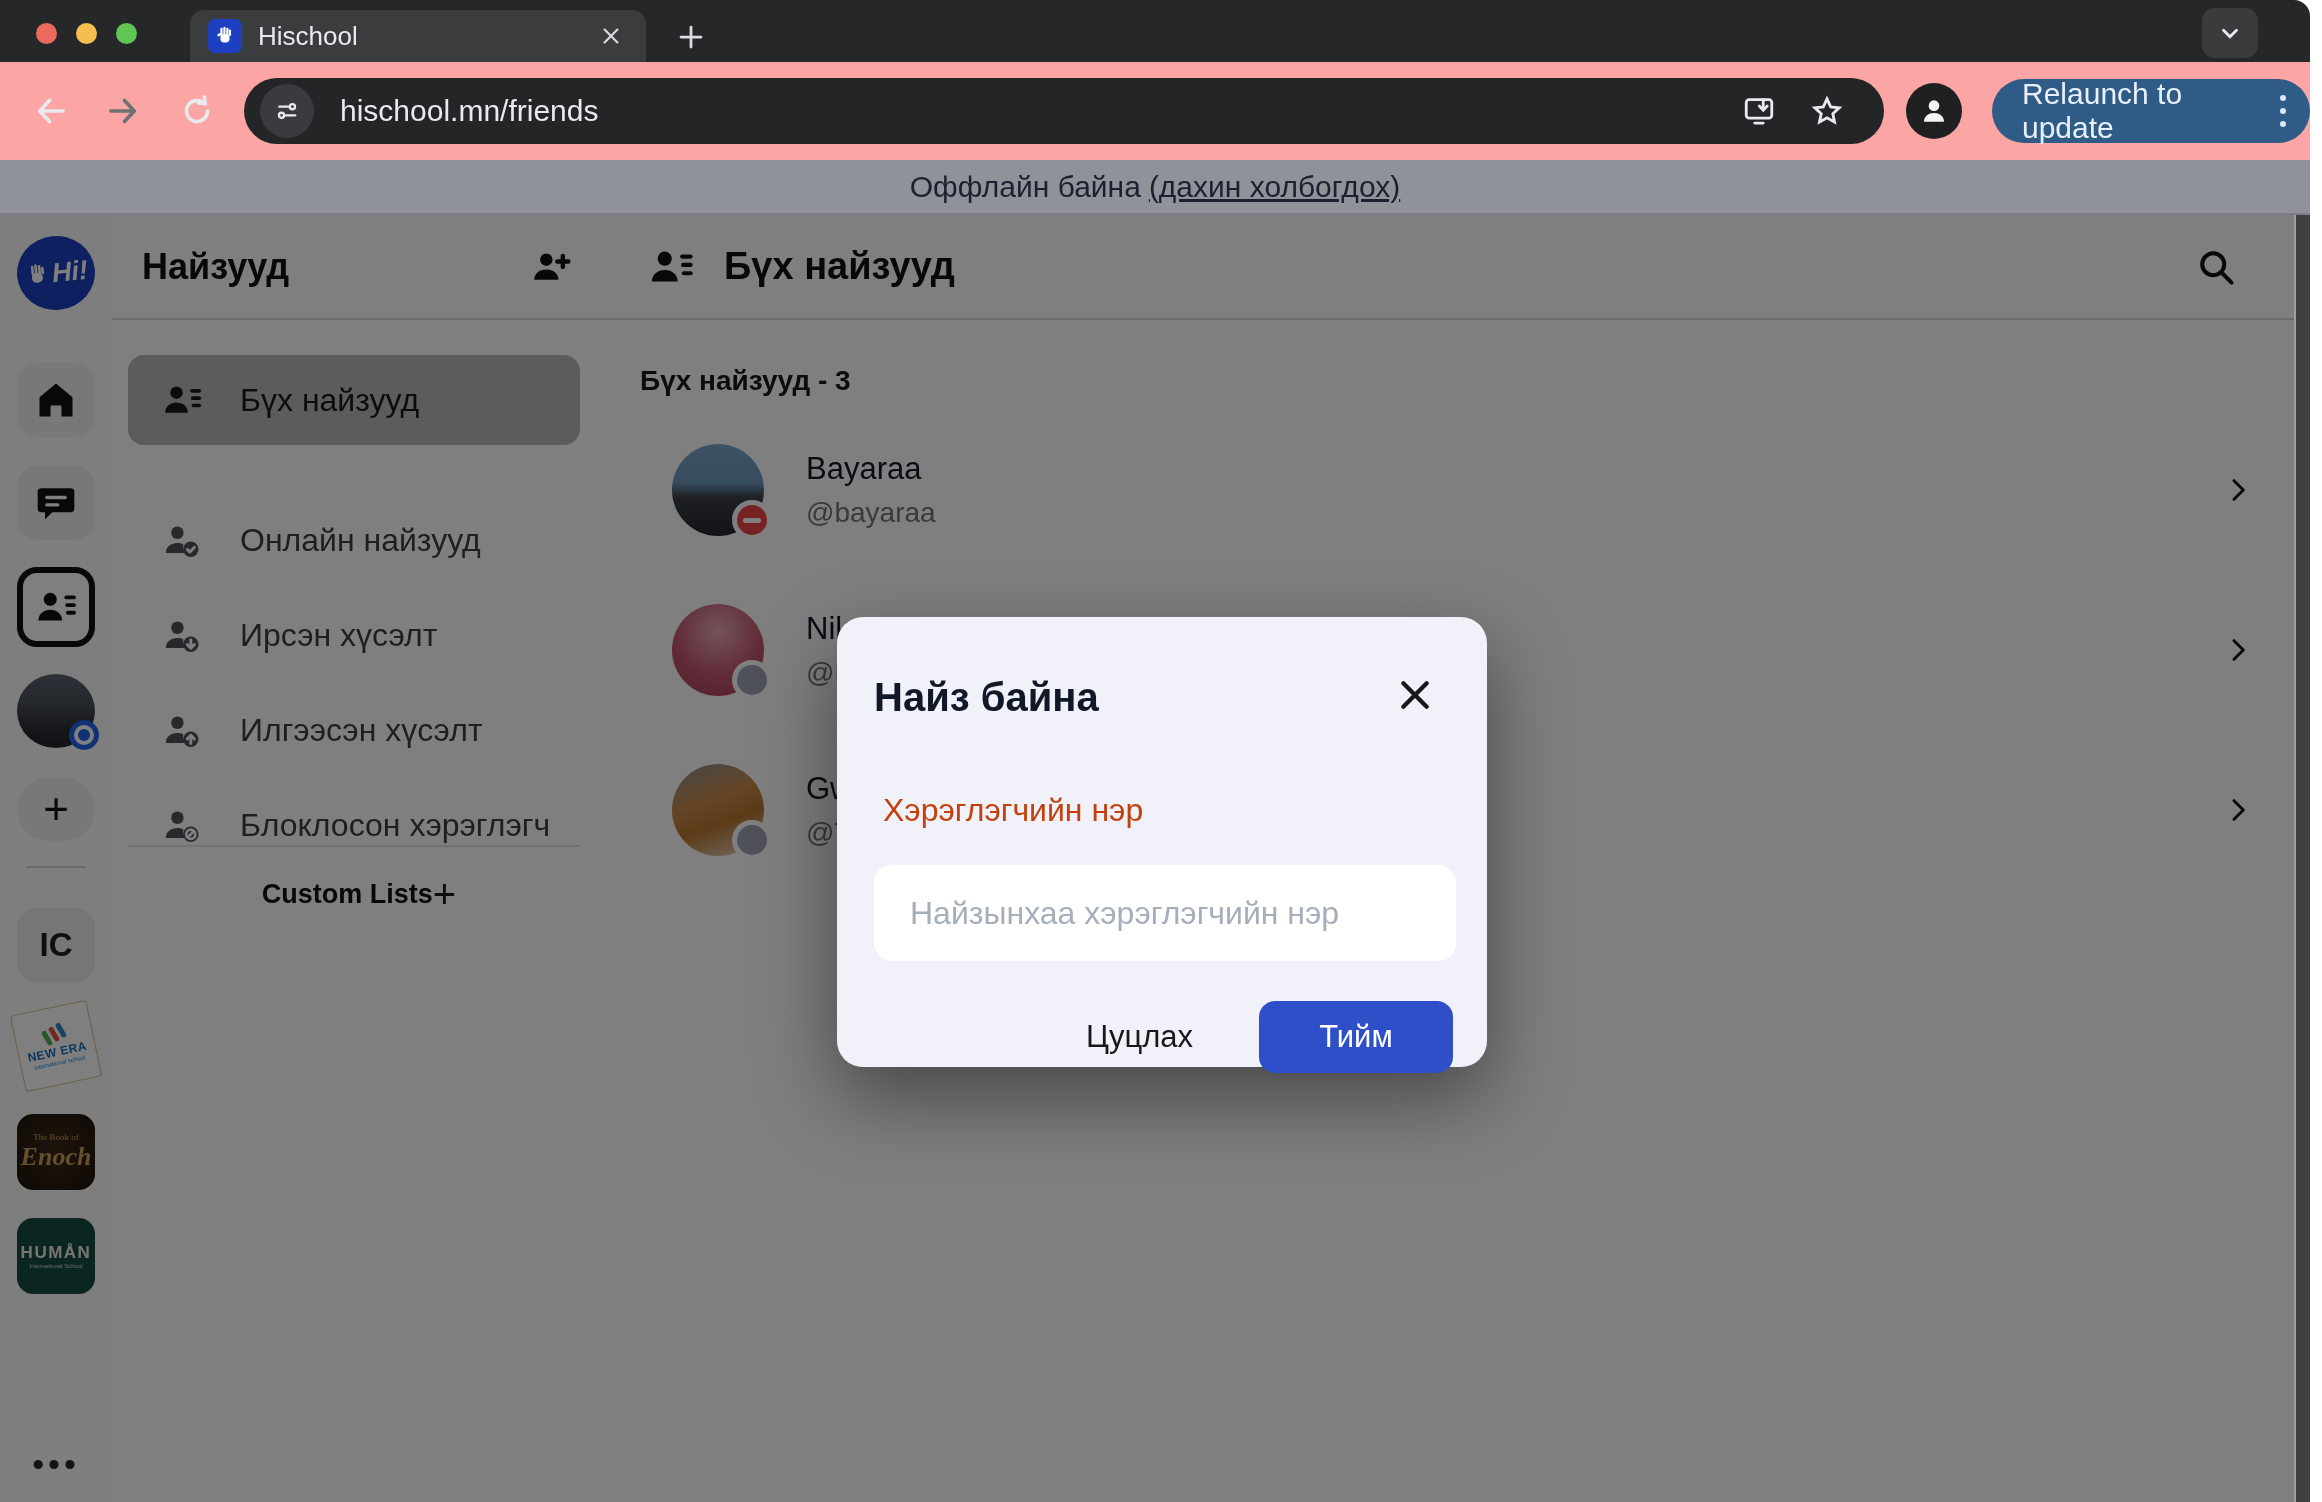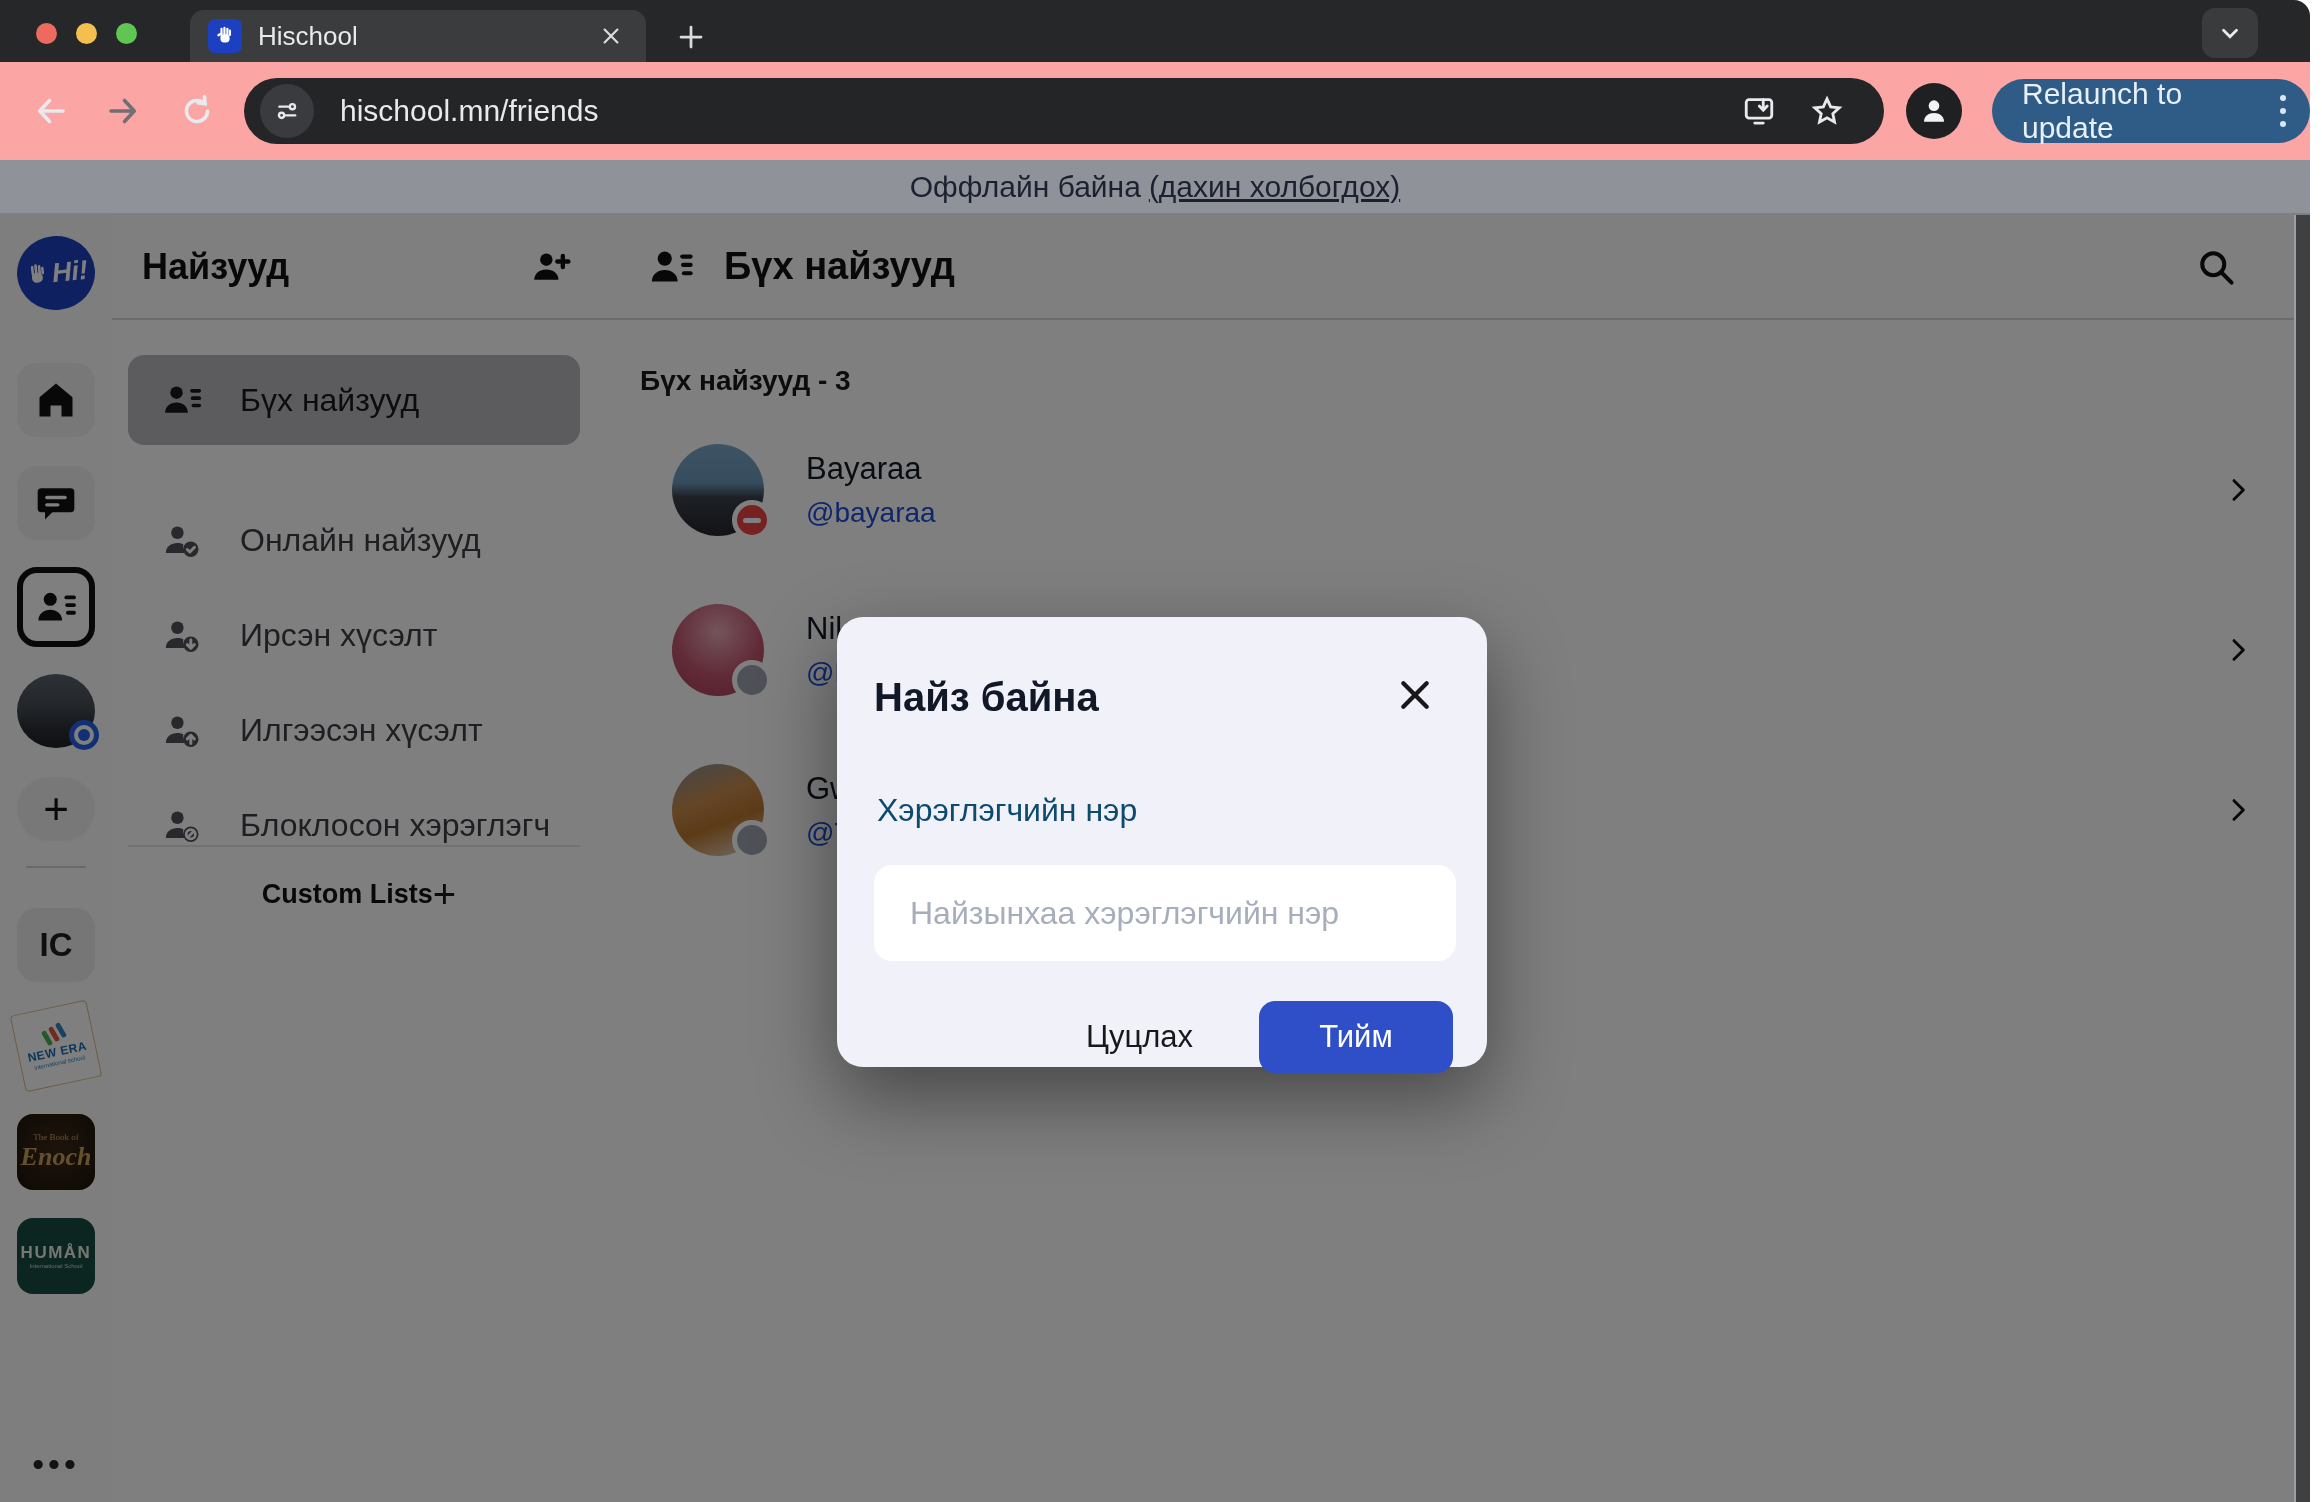--- a/index.html
+++ b/index.html
@@ -103,31 +103,31 @@
   .f-avatar { width:92px; height:92px; border-radius:50%; position:relative; flex:0 0 auto; }
   .f-avatar.a1 { background:linear-gradient(180deg,#7ba7c9 0%,#6d9abd 42%,#3a4049 58%,#23262b 100%); }
   .f-avatar.a2 { background:radial-gradient(circle at 50% 30%,#e7a9b8 0%,#c2566f 55%,#a93a55 100%); }
   .f-avatar.a3 { background:linear-gradient(160deg,#8a8f93 0%,#c98b4e 38%,#b9762f 62%,#e8d9c8 100%); }
   .f-badge { position:absolute; right:-8px; bottom:-4px; width:40px; height:40px; border-radius:50%; border:5px solid #fff;
     display:flex; align-items:center; justify-content:center; }
   .f-badge.busy { background:#ef4444; }
   .f-badge.busy i { width:18px; height:5px; border-radius:3px; background:#fff; }
   .f-badge.off { background:#9ca3af; }
   .f-name { font-size:31px; font-weight:500; color:#111827; margin-bottom:10px; }
-  .f-handle { font-size:28px; color:#1d4ed8;text-align:center; }
+  .f-handle { font-size:28px; color:#737373;text-align:center; }
 
   .overlay { position:absolute; inset:0; background:rgba(0,0,0,.5); }
   .scrollbar { position:absolute; left:2294px; top:215px; width:16px; height:1287px; background:#3f4042; border-left:2px solid #9e9ea3; }
 
   
   .modal { position:absolute; left:837px; top:617px; width:650px; height:450px; background:#f1f1fa; border-radius:26px;
     box-shadow:0 30px 80px rgba(0,0,0,.45); padding:58px 34px 0 37px; z-index:10; }
   .modal-head { display:flex; align-items:flex-start; justify-content:space-between; padding-right:18px; }
   .modal-title { font-size:40px; font-weight:bold; color:#111827; }
-  .modal-label { font-size:32px; color:#0c4a6e; margin-top:72px; margin-left:3px; }
+  .modal-label { font-size:32px; color:#c2410c; margin-top:72px; margin-left:9px; }
   .modal-input { margin-top:36px; width:582px; height:96px; background:#fff; border:none; border-radius:18px; outline:none;
     padding:0 36px; font-size:32px; color:#111; font-family:inherit; }
   .modal-input::placeholder { color:#a6adbb; }
   .modal-actions { display:flex; align-items:center; justify-content:flex-end; gap:66px; margin-top:40px; }
   .btn-cancel { background:none; border:none; font-size:31px; font-weight:500; color:#18181b; font-family:inherit; }
   .btn-confirm { width:194px; height:72px; background:#2e4fc7; border:none; border-radius:16px; color:#fff; font-size:31px; font-family:inherit; }
 
   svg { display:block; }
 </style>
 </head>

